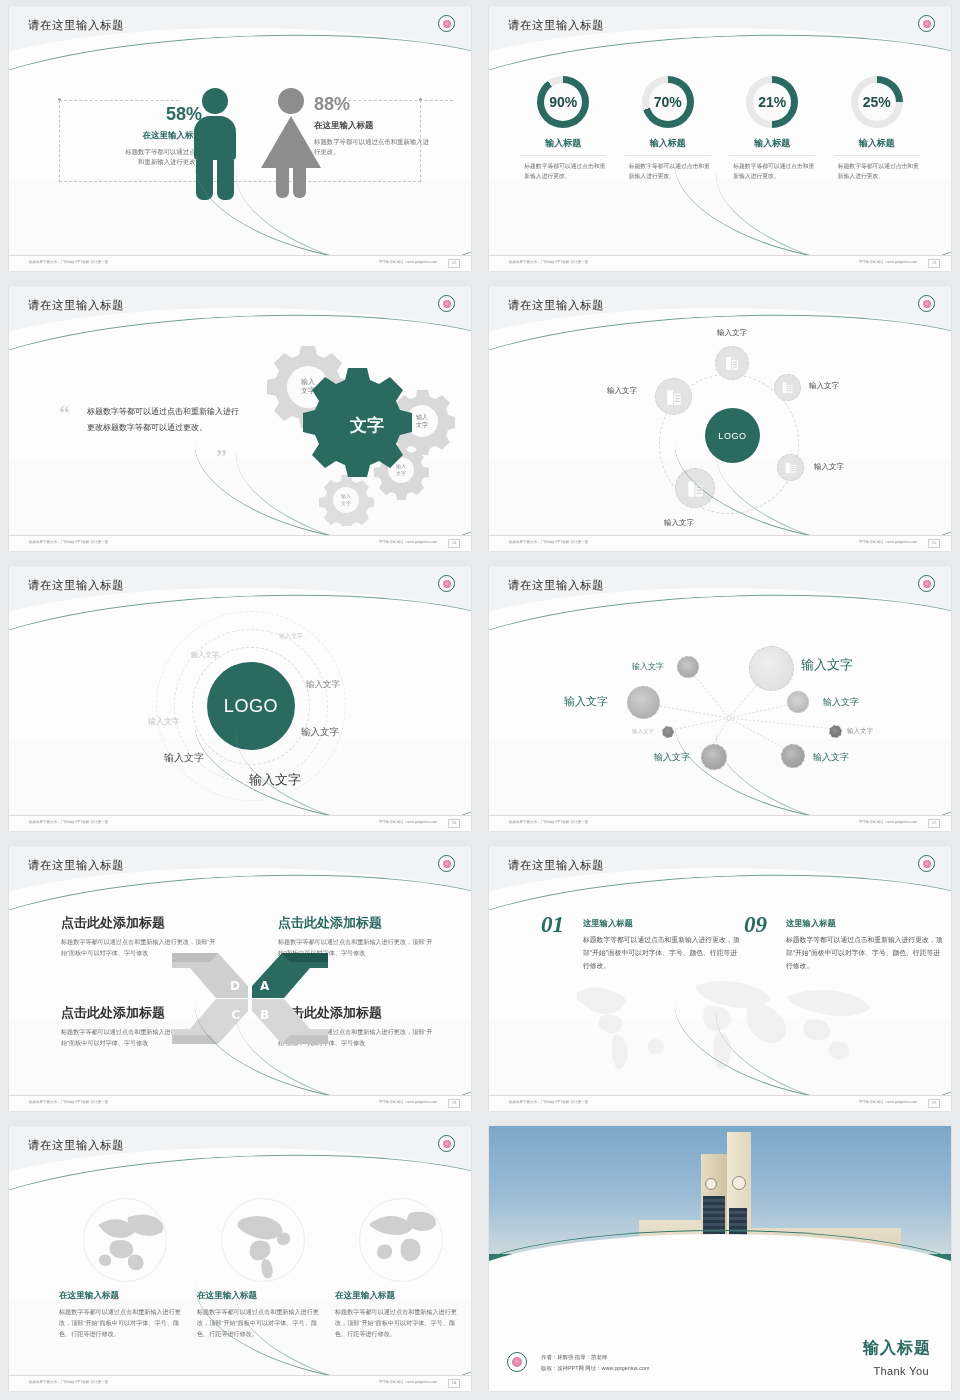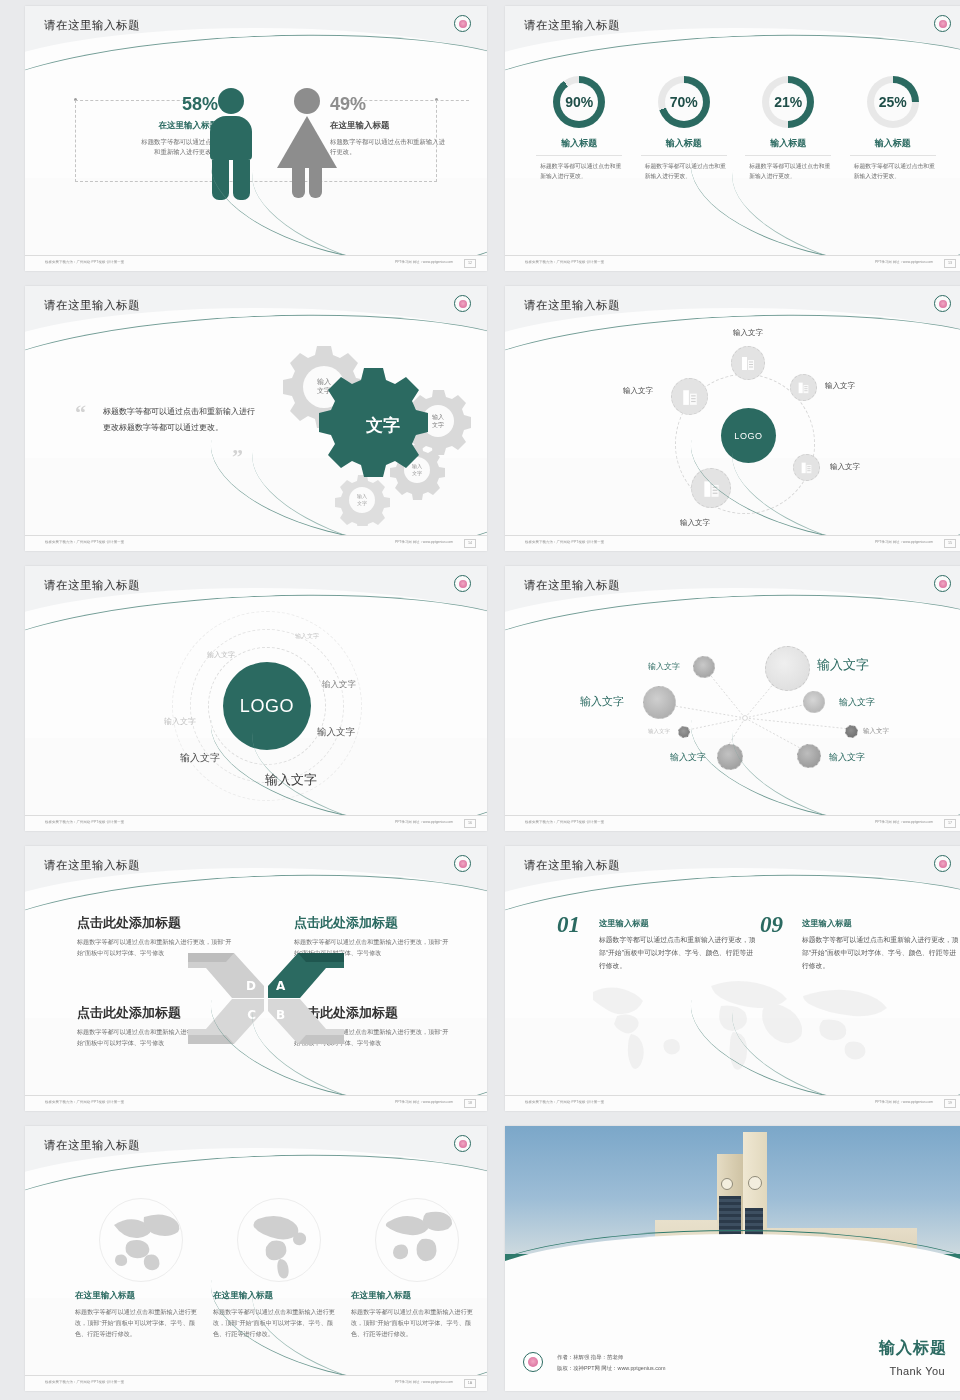--- a/index.html
+++ b/index.html
@@ -6,21 +6,20 @@
   html, body {
     width: 960px; height: 1400px;
     background: #e9eaec;
     font-family: "Liberation Sans", "DejaVu Sans", sans-serif;
   }
   #grid {
     width: 760px; height: 1400px;
     display: grid;
     grid-template-columns: 480px 480px;
     grid-template-rows: repeat(5, 280px);
-    padding-left: 16px;
   }
   .slide {
     position: relative;
     width: 480px; height: 280px;
     padding: 6px 9px 9px 9px;
     background: #e9eaec;
     overflow: hidden;
   }
   .canvas {
     position: relative;
@@ -91,21 +90,21 @@
     position: absolute; right: 34px; top: 4px;
     font-size: 3.4px; color: #8e8e8e; white-space: nowrap;
   }
   .pagenum {
     position: absolute; right: 11px; top: 2.5px;
     width: 12px; height: 9px;
     border: .5px solid #cfcfcf;
     font-size: 3.6px; color: #9a9a9a;
     display:flex; align-items:center; justify-content:center;
   }
-  .teal { color: #2b6a61; }
+  .teal { color: #2b6a61; margin-top: 10px; }
   .gray { color: #8e8e8e; }
 
   
   .s1wrap { position:absolute; left:0; top:62px; width:100%; height:170px; }
   .dashbox {
     position:absolute; left: 50px; top: 32px; width: 362px; height: 82px;
     border: 1px dashed #c4c4c4; border-top: none;
   }
   .dashbox::before, .dashbox::after {
     content:""; position:absolute; top:-2px; width:3px;height:3px;
@@ -238,21 +237,21 @@
         <div class="figure" style="left:252px;">
           <div class="fig-head" style="background:#8d8d8d;"></div>
           <div class="fig-w-body" style="border-bottom:52px solid #8d8d8d;"></div>
           <div class="fig-w-legs">
               <span style="left:2px;background:#8d8d8d;"></span>
               <span style="right:2px;background:#8d8d8d;"></span>
             </div>
         </div>
 
         <div class="pct-r">
-          <div class="pct-num gray">49%</div>
+          <div class="pct-num gray">88%</div>
           <div class="pct-sub" style="color:#4a4a4a;">在这里输入标题</div>
           <div class="pct-body">标题数字等都可以通过点击和重新输入进行更改。</div>
         </div>
       </div>
 
       <div class="botcurve1"></div>
       <div class="botcurve2"></div>
       <div class="footer">
         <div class="foot-left">模板免费下载方法：广州网络·PPT模板·设计第一室</div>
         <div class="foot-right">PPT学习网  网址：www.pptgenius.com</div>

